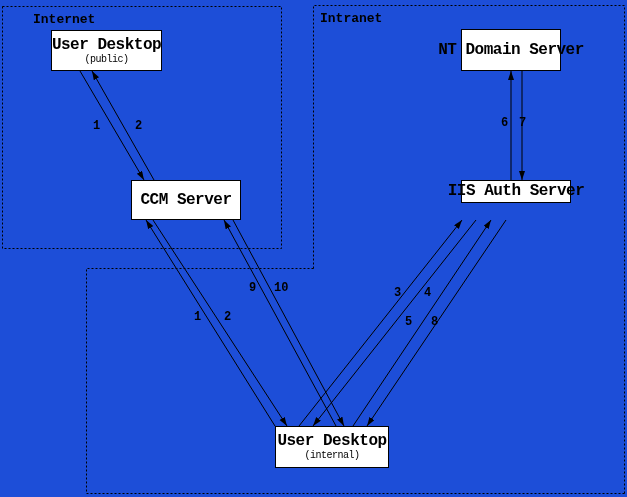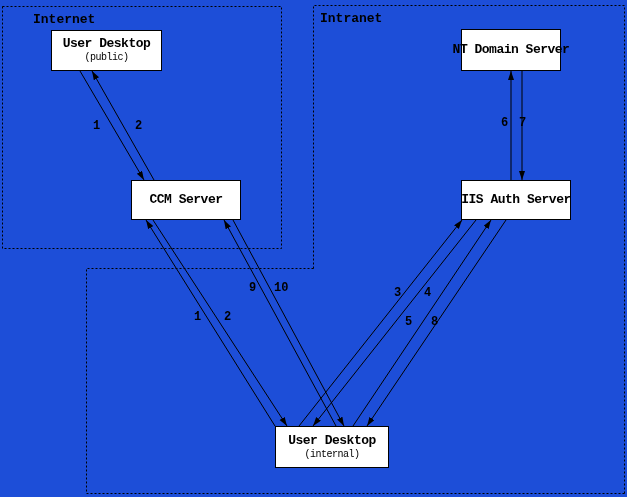--- a/index.html
+++ b/index.html
@@ -27,21 +27,21 @@
     border: 1px solid #000000;
     background: #ffffff;
     display: flex;
     flex-direction: column;
     align-items: center;
     justify-content: center;
     text-align: center;
     line-height: 1.15;
   }
   .node .title {
-    font-size: 13px;
+    font-size: 16px;
     font-weight: bold;
     white-space: nowrap;
     letter-spacing: -0.5px;
   }
   .node .subtitle {
     font-size: 10px;
     font-weight: normal;
     white-space: nowrap;
     letter-spacing: -0.5px;
   }
@@ -55,21 +55,21 @@
     position: absolute;
     font-size: 12px;
     font-weight: bold;
     line-height: 12px;
     white-space: nowrap;
   }
   
   #node-public   { left: 51px;  top: 30px;  width: 111px; height: 41px; }
   #node-ccm      { left: 131px; top: 180px; width: 110px; height: 40px; text-align: right; }
   #node-nt       { left: 461px; top: 29px;  width: 100px; height: 42px; }
-  #node-iis      { left: 461px; top: 180px; width: 110px; height: 40px; }
+  #node-iis      { left: 461px; top: 180px; width: 110px; height: 23px; }
   #node-internal { left: 275px; top: 426px; width: 114px; height: 42px; }
   
   #label-internet { left: 33px;  top: 12px; }
   #label-intranet { left: 320px; top: 11px; }
   
   #el-0  { left: 93px;  top: 120px; }
   #el-1  { left: 135px; top: 120px; }
   #el-2  { left: 194px; top: 311px; }
   #el-3  { left: 224px; top: 311px; }
   #el-4  { left: 249px; top: 282px; }

